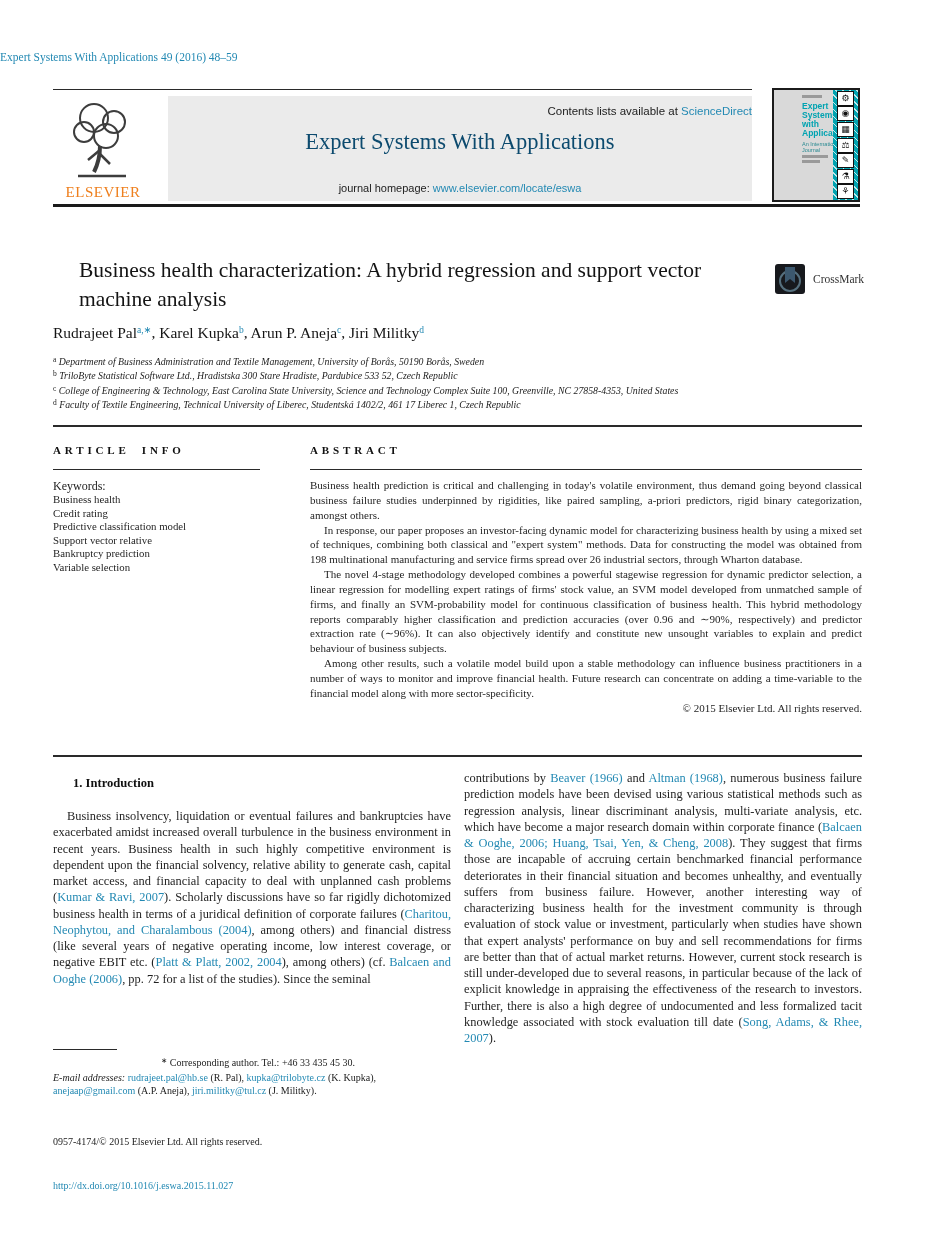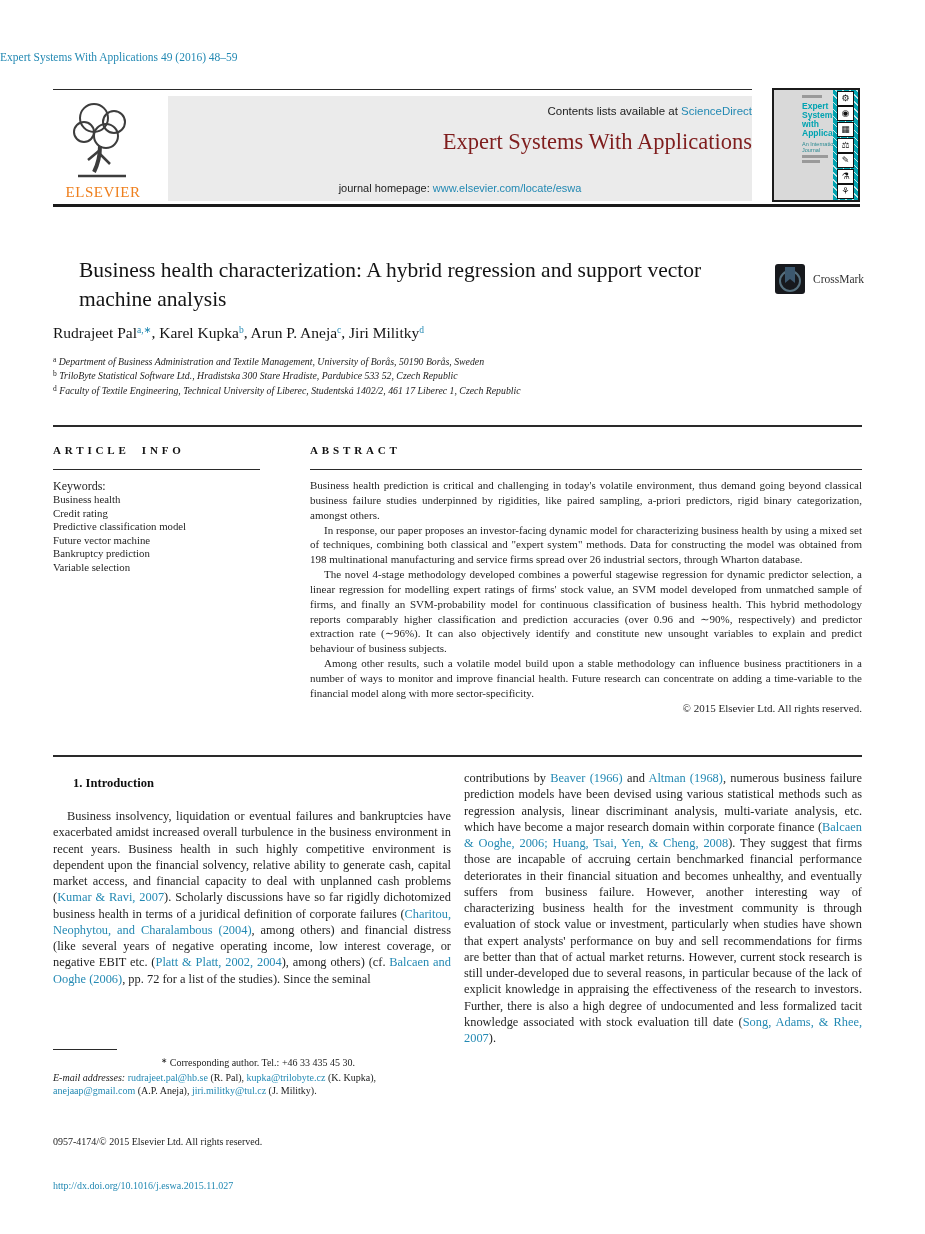--- a/index.html
+++ b/index.html
@@ -8,21 +8,21 @@
   .abs{position:absolute;}
   .sans{font-family:"Liberation Sans",sans-serif;}
   .lnk{color:#2389b3;}
   .it{font-style:italic;}
   .rule{background:#2a2a2a;}
   
   #journal-ref{top:51px;left:0;width:925px;text-align:left;font-size:11.5px;color:#2389b3;}
   #rule-top{top:89px;left:53px;width:699px;height:1px;}
   #band{top:96px;left:168px;width:584px;height:105px;background:#ebebeb;}
   #contents-line{top:9px;left:0;width:584px;text-align:right;font-size:11.5px;color:#222;}
-  #journal-title{top:33px;left:0;width:584px;text-align:right;font-size:22.5px;color:#7f1d1d;}
+  #journal-title{top:33px;left:0;width:584px;text-align:center;font-size:22.5px;color:#0c4a6e;}
   #homepage-line{top:86px;left:0;width:584px;text-align:center;font-size:11px;color:#222;}
   #elsevier-logo{top:96px;left:53px;width:100px;height:105px;text-align:center;}
   #elsevier-wordmark{position:absolute;bottom:0;left:0;width:100%;text-align:center;
       font-size:15px;letter-spacing:.5px;color:#ee7f1d;}
   
   #cover{top:88px;left:772px;width:88px;height:114px;border:2px solid #1b1b1b;background:#d9d9d9;box-sizing:border-box;}
   #cover-left{position:absolute;left:15px;top:3px;width:54px;height:104px;margin-left:13px;}
   .cover-bar{height:3px;background:#9a9a9a;margin:2px 0;}
   #cover-title{font-size:8.5px;line-height:9px;font-weight:bold;color:#00a3b1;font-family:"Liberation Sans",sans-serif;margin-top:4px;}
   #cover-subtitle{font-size:5.5px;line-height:6px;color:#2a8a92;font-family:"Liberation Sans",sans-serif;margin-top:3px;}
@@ -140,33 +140,34 @@
     <div id="crossmark-label">CrossMark</div>
   </div>
 
   <div id="authors" class="abs">
     <span>Rudrajeet Pal</span><span class="sup">a,∗</span><span>, </span><span>Karel Kupka</span><span class="sup">b</span><span>, </span><span>Arun P. Aneja</span><span class="sup">c</span><span>, </span><span>Jiri Militky</span><span class="sup">d</span>
   </div>
 
   <div id="affiliations" class="abs">
     <div><span class="affsup">a</span> <span>Department of Business Administration and Textile Management, University of Borås, 50190 Borås, Sweden</span></div>
     <div><span class="affsup">b</span> <span>TriloByte Statistical Software Ltd., Hradistska 300 Stare Hradiste, Pardubice 533 52, Czech Republic</span></div>
+    <div><span class="affsup">c</span> <span>College of Engineering &amp; Technology, East Carolina State University, Science and Technology Complex Suite 100, Greenville, NC 27858-4353, United States</span></div>
     <div><span class="affsup">d</span> <span>Faculty of Textile Engineering, Technical University of Liberec, Studentská 1402/2, 461 17 Liberec 1, Czech Republic</span></div>
   </div>
 
   <div id="rule-info-top" class="abs"></div>
 
   <div id="info-heading" class="abs">ARTICLE INFO</div>
   <div id="rule-info" class="abs rule"></div>
   <div id="keywords-label" class="abs">Keywords:</div>
   <div id="keywords" class="abs">
     <div>Business health</div>
     <div>Credit rating</div>
     <div>Predictive classification model</div>
-    <div>Future vector machine</div>
+    <div>Support vector relative</div>
     <div>Bankruptcy prediction</div>
     <div>Variable selection</div>
   </div>
 
   <div id="abstract-heading" class="abs">ABSTRACT</div>
   <div id="rule-abs" class="abs rule"></div>
   <div id="abstract-body" class="abs">
     <p>Business health prediction is critical and challenging in today's volatile environment, thus demand going beyond classical business failure studies underpinned by rigidities, like paired sampling, a-priori predictors, rigid binary categorization, amongst others.</p>
     <p class="ind">In response, our paper proposes an investor-facing dynamic model for characterizing business health by using a mixed set of techniques, combining both classical and "expert system" methods. Data for constructing the model was obtained from 198 multinational manufacturing and service firms spread over 26 industrial sectors, through Wharton database.</p>
     <p class="ind">The novel 4-stage methodology developed combines a powerful stagewise regression for dynamic predictor selection, a linear regression for modelling expert ratings of firms' stock value, an SVM model developed from unmatched sample of firms, and finally an SVM-probability model for continuous classification of business health. This hybrid methodology reports comparably higher classification and prediction accuracies (over 0.96 and ∼90%, respectively) and predictor extraction rate (∼96%). It can also objectively identify and constitute new unsought variables to explain and predict behaviour of business subjects.</p>

